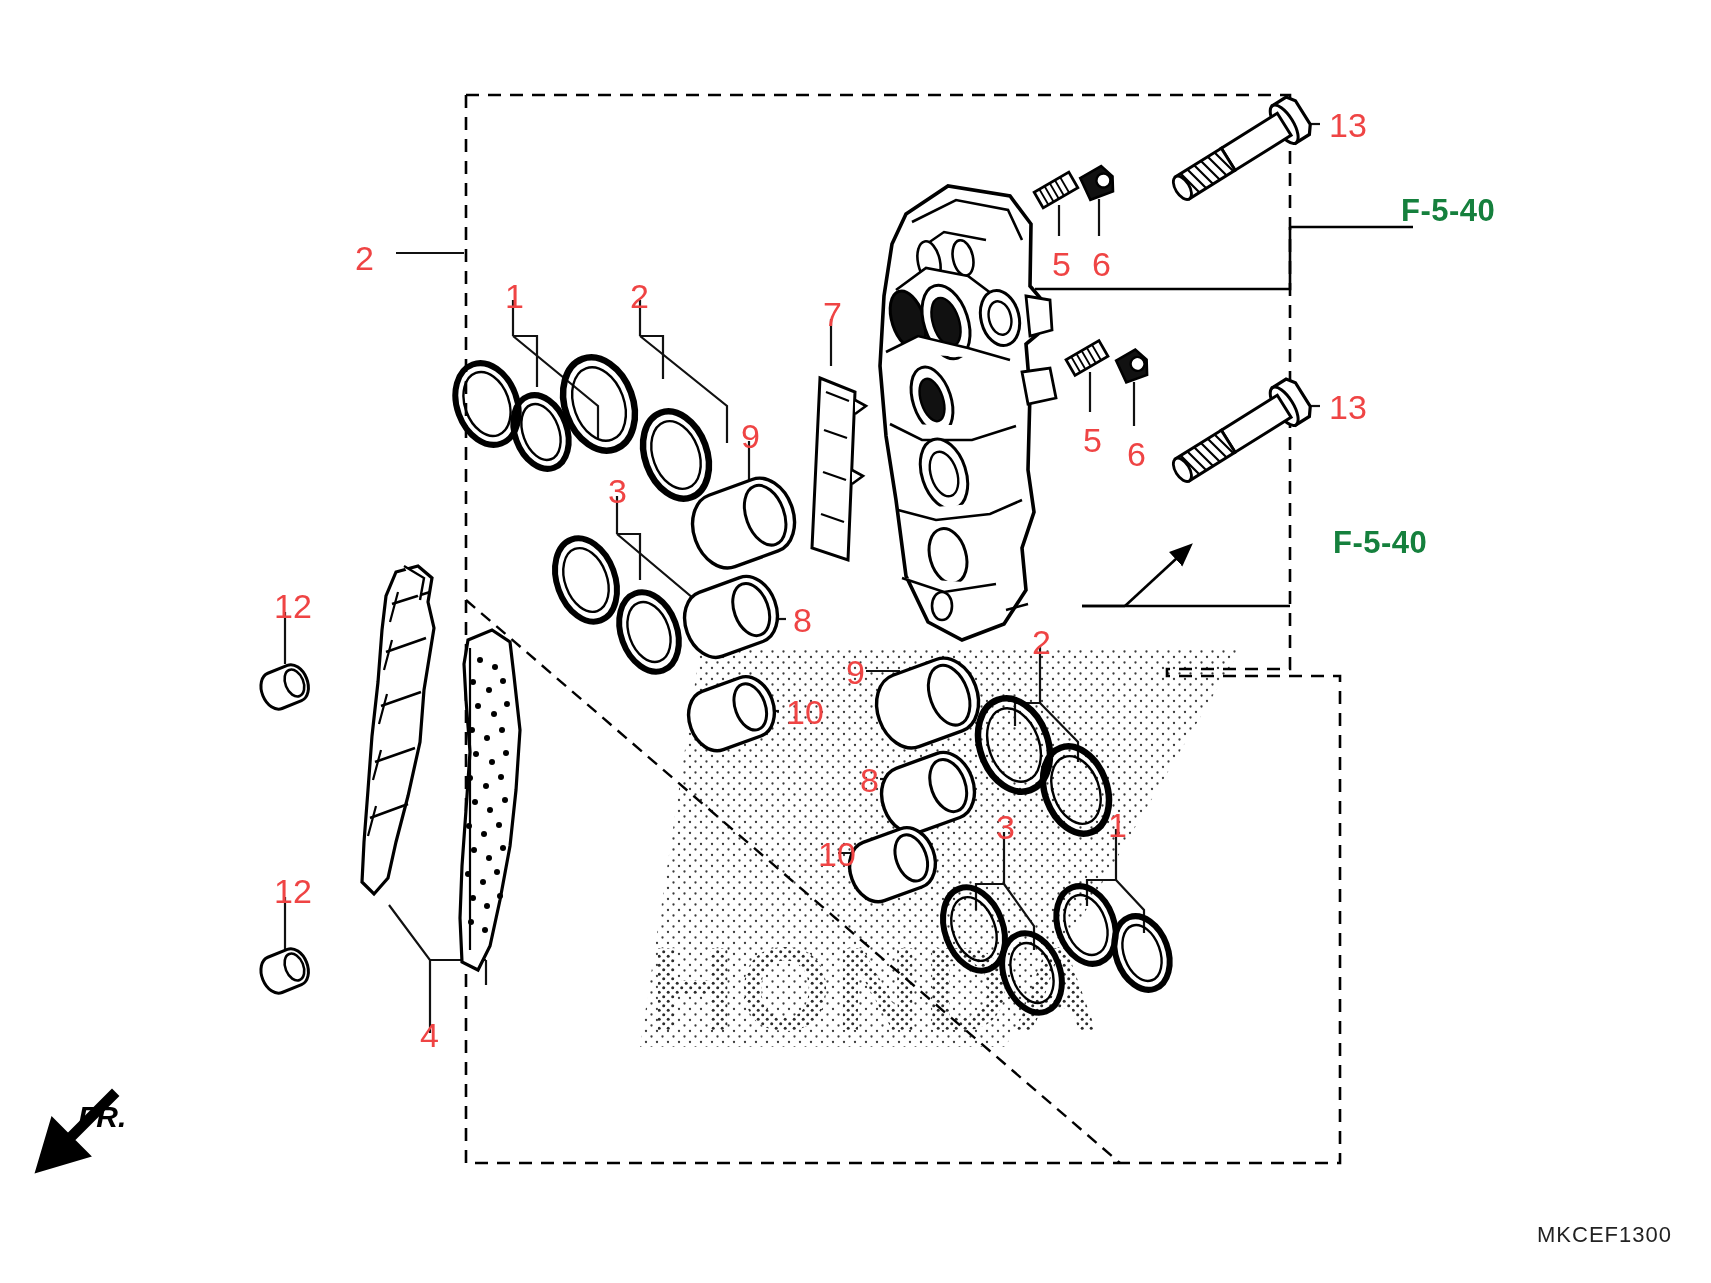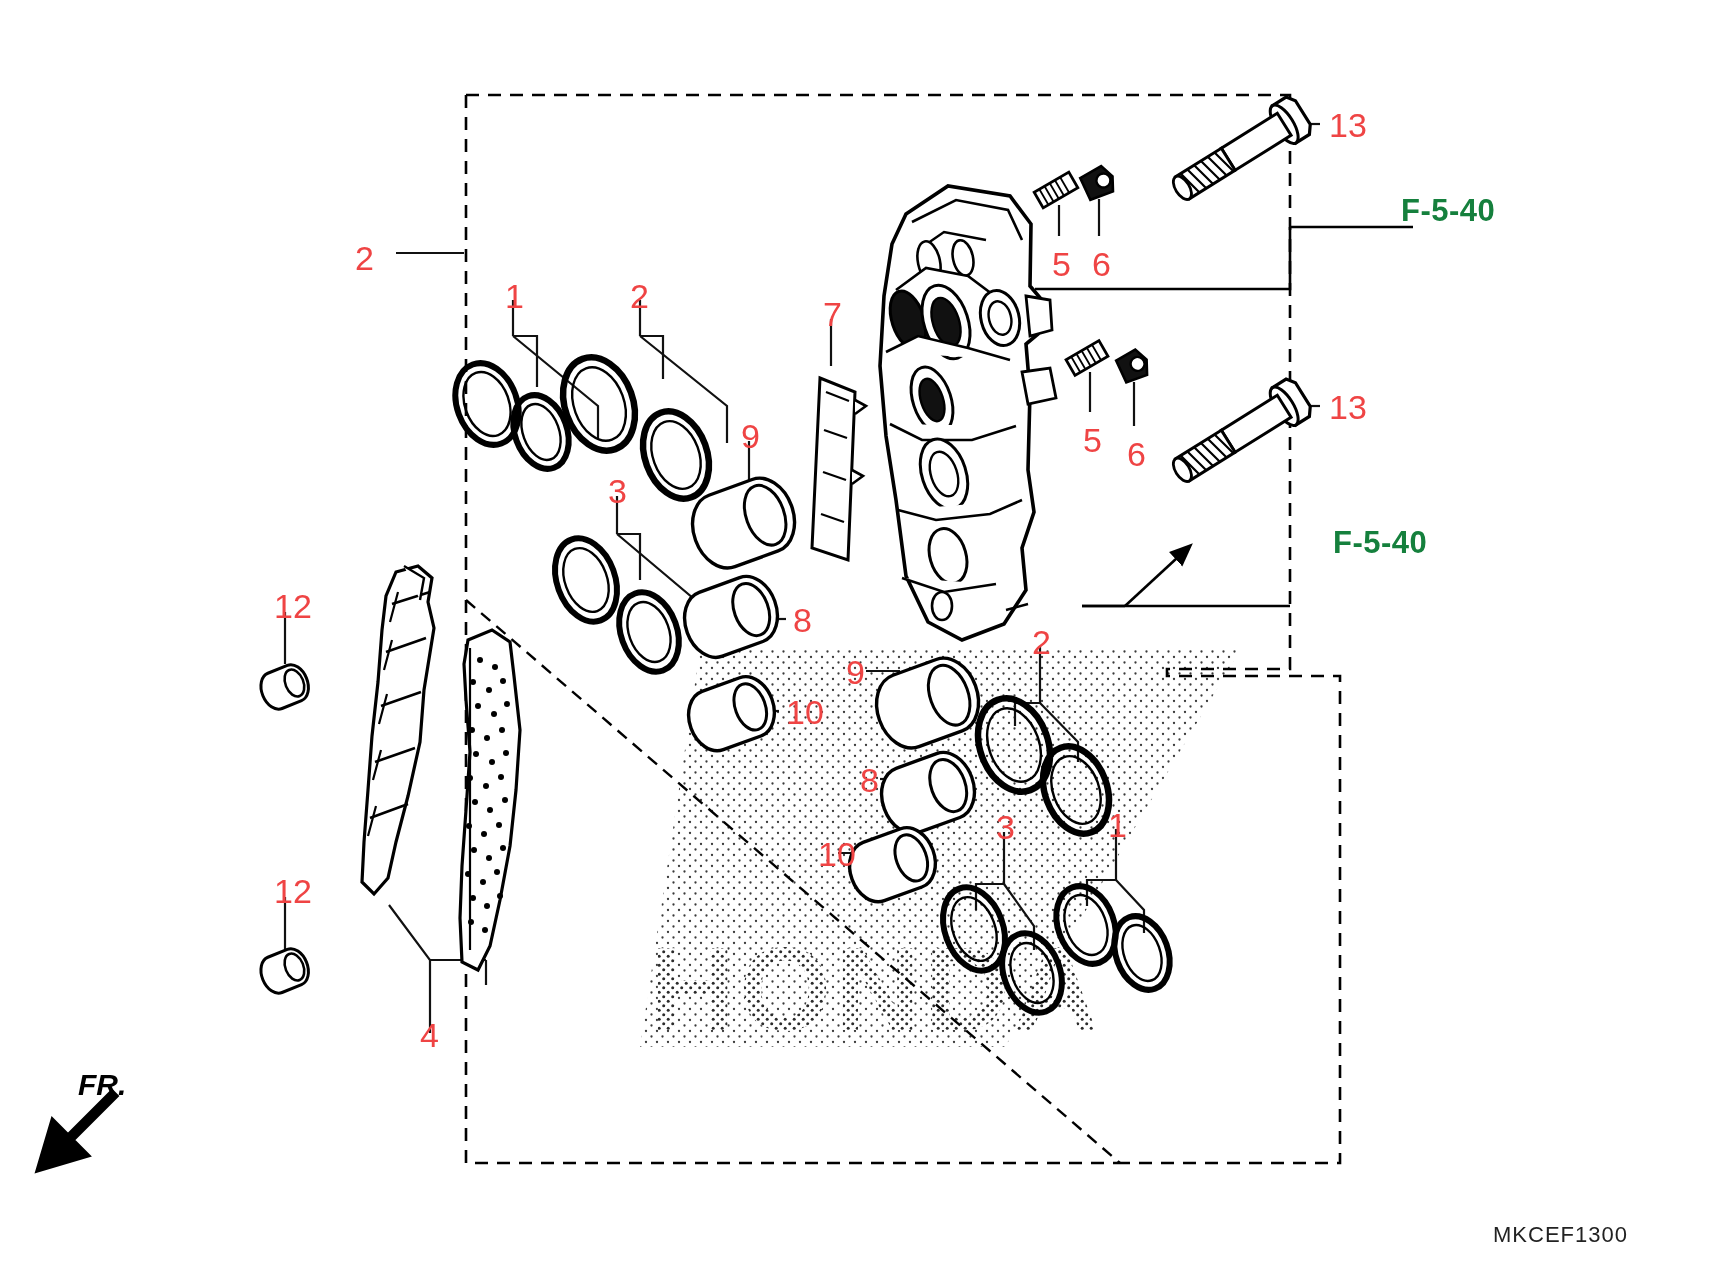--- a/index.html
+++ b/index.html
@@ -39,20 +39,21 @@
     white-space:nowrap;
   }
   .frtext{
     position:absolute;
     font-family:"Liberation Sans",sans-serif;
     font-weight:bold;
     font-style:italic;
     font-size:30px;
     color:#000000;
     white-space:nowrap;
+    margin-top:32px;
   }
 </style>
 </head>
 <body>
 
 <div id="page">
 
   <svg viewBox="0 0 1711 1283">
     <defs>
 
@@ -460,15 +461,15 @@
   <div class="lbl" style="left:818px;top:837px;">10</div>
   <div class="lbl" style="left:1032px;top:625px;">2</div>
   <div class="lbl" style="left:1108px;top:808px;">1</div>
   <div class="lbl" style="left:996px;top:810px;">3</div>
 
   <div class="ref" style="left:1401px;top:193px;">F-5-40</div>
   <div class="ref" style="left:1333px;top:525px;">F-5-40</div>
 
   <div class="frtext" style="left:78px;top:1068px;">FR.</div>
 
-  <div class="code" style="left:1493px;top:1222px;">MKCEF1300</div>
+  <div class="code" style="left:1537px;top:1222px;">MKCEF1300</div>
 
 </div>
 
 </body></html>

